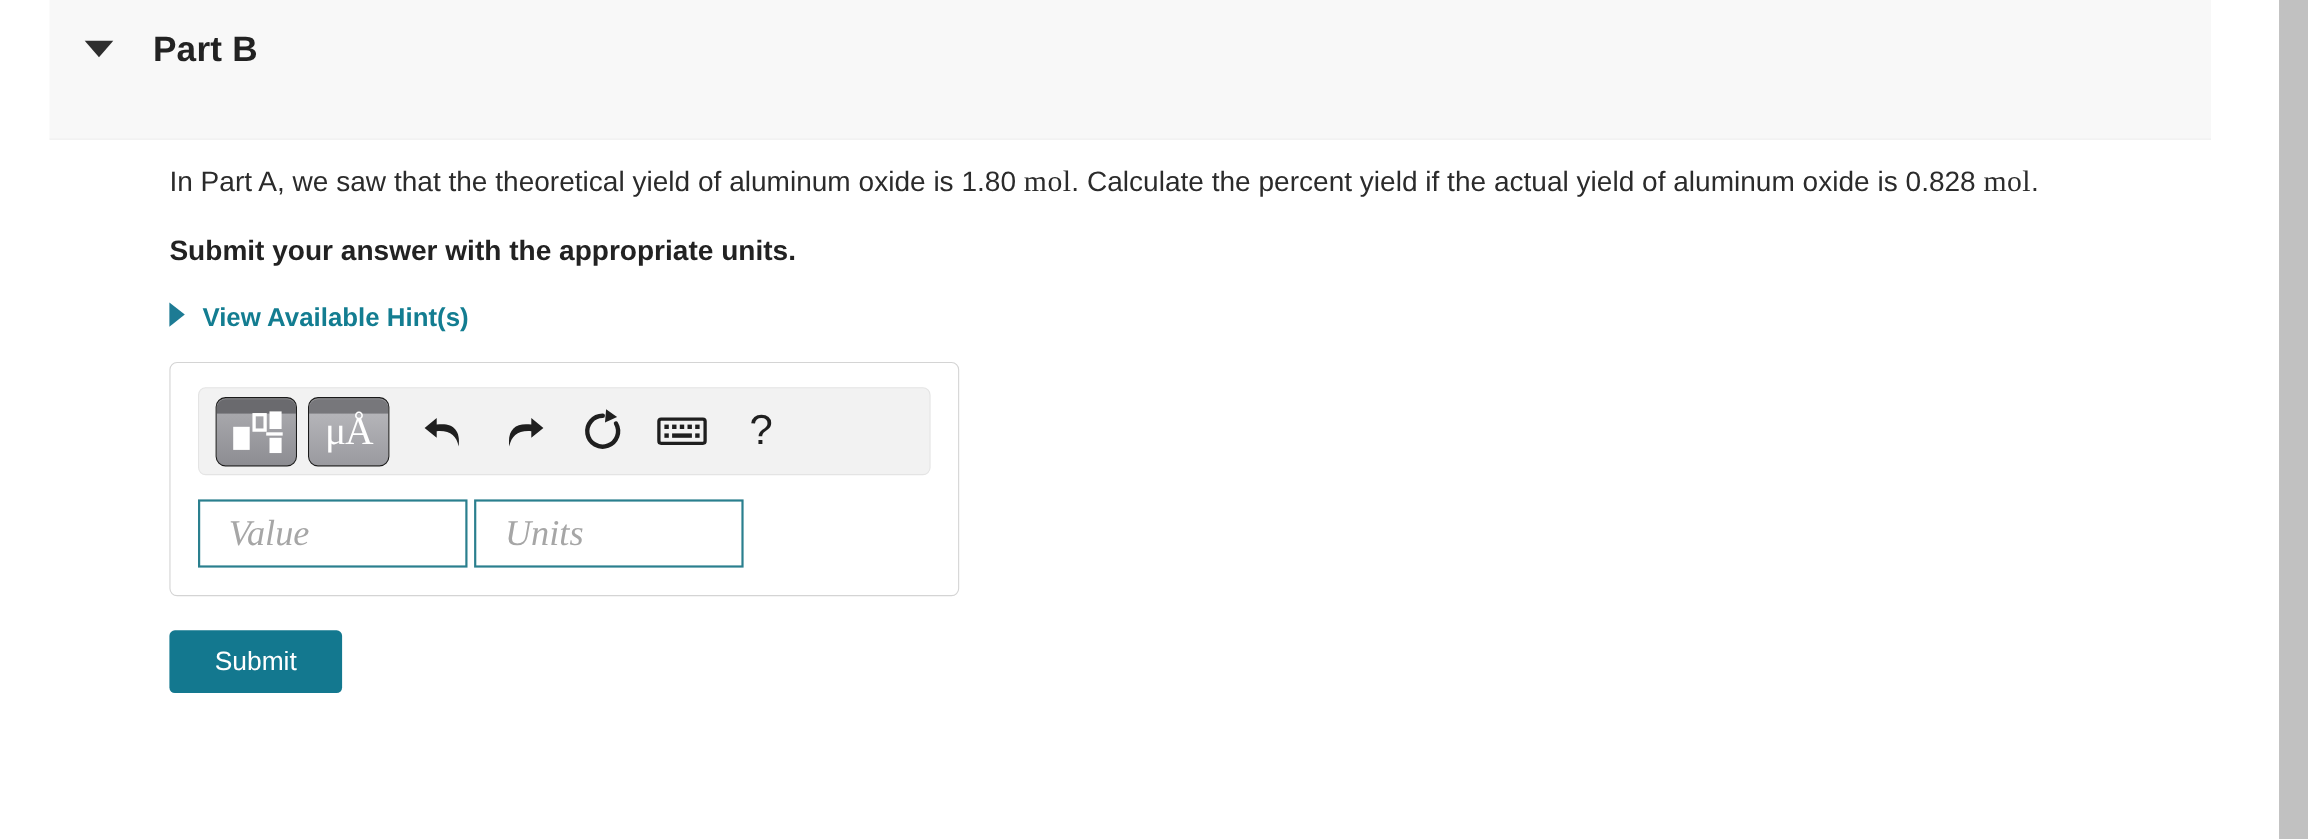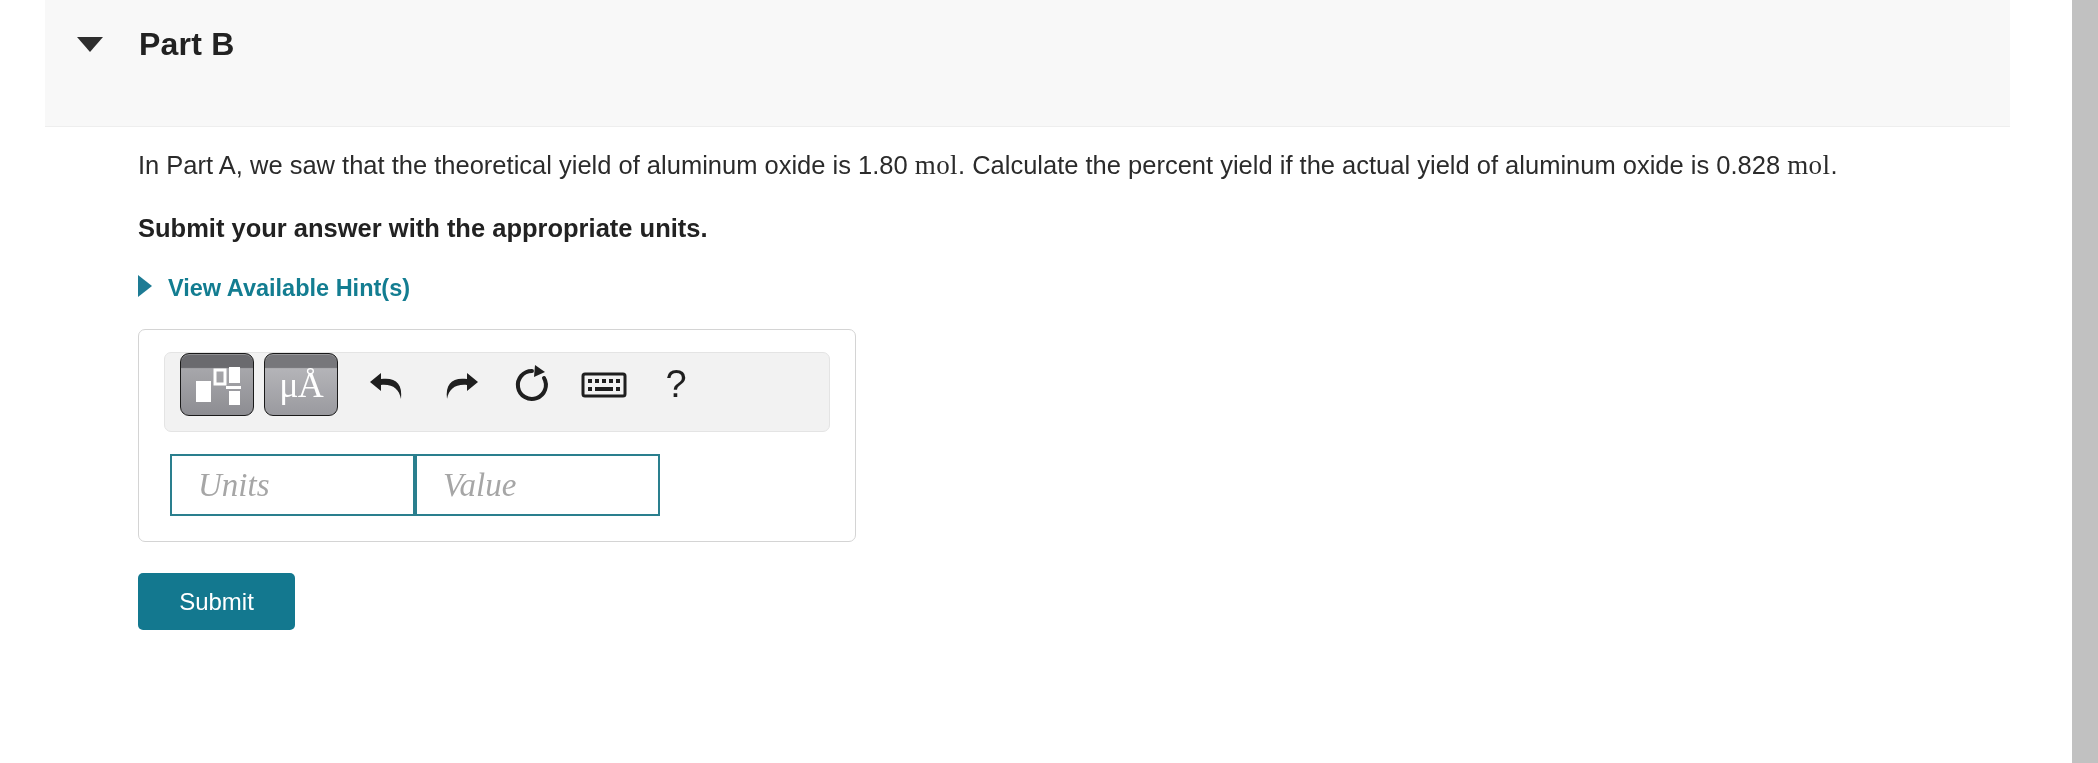--- a/index.html
+++ b/index.html
@@ -58,21 +58,21 @@
   .part-title {
     font-size: 32px;
     font-weight: bold;
     color: #222222;
     letter-spacing: 0.2px;
   }
 
   
   .content {
     position: absolute;
-    left: 138px;
+    left: 154px;
     top: 148px;
     width: 1840px;
   }
   .question-text {
     font-size: 25.5px;
     color: #2b2b2b;
     line-height: 1.30;
     max-width: 1810px;
     margin: 0 0 0 0;
   }
@@ -118,20 +118,21 @@
     background: #ffffff;
     padding: 22px 25px 25px 25px;
   }
 
   .toolbar {
     background: #f2f2f2;
     border: 1px solid #e4e4e4;
     border-radius: 7px;
     height: 80px;
     display: flex;
+    align-items: center;
     padding-left: 15px;
   }
   .tbtn {
     width: 74px; height: 63px;
     border-radius: 9px;
     border: 1px solid #1a1a1a;
     background: linear-gradient(to bottom, #6a6a6e 0%, #6a6a6e 22%, #a7a7ab 24%, #8d8d92 100%);
     display: flex;
     align-items: center;
     justify-content: center;
@@ -278,25 +279,25 @@
           </svg>
         </div>
 
         <div class="icon-plain">
           <span class="help-glyph">?</span>
         </div>
 
       </div>
 
       <div class="fields-row">
+        <div class="field field-value">
+          <span class="ph">Value</span>
+        </div>
         <div class="field field-units">
           <span class="ph">Units</span>
-        </div>
-        <div class="field field-value">
-          <span class="ph">Value</span>
         </div>
       </div>
 
     </div>
 
     <div class="submit-btn">
       <span>Submit</span>
     </div>
 
   </div>

